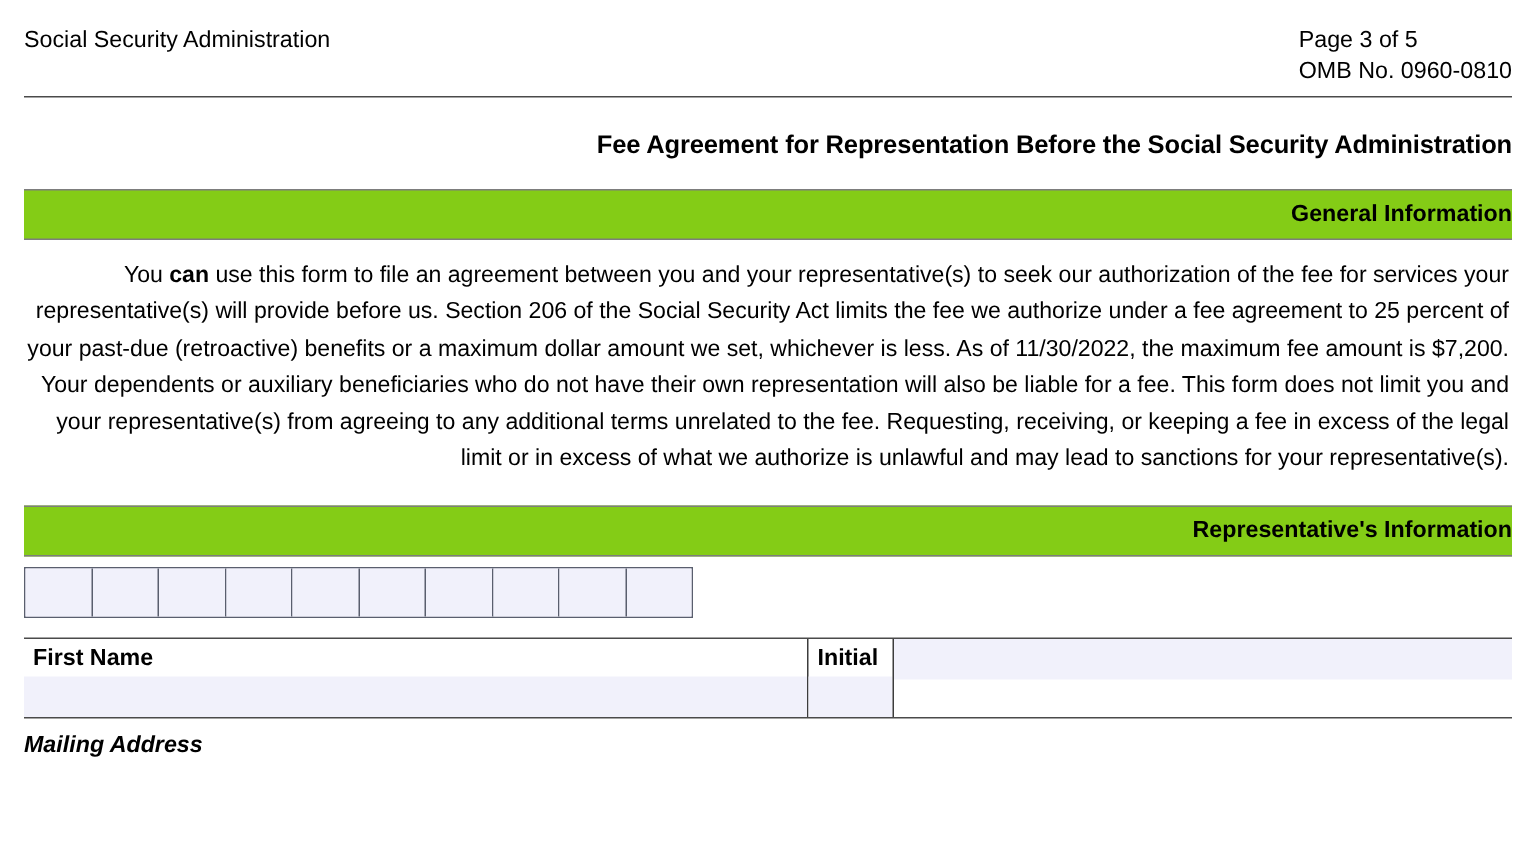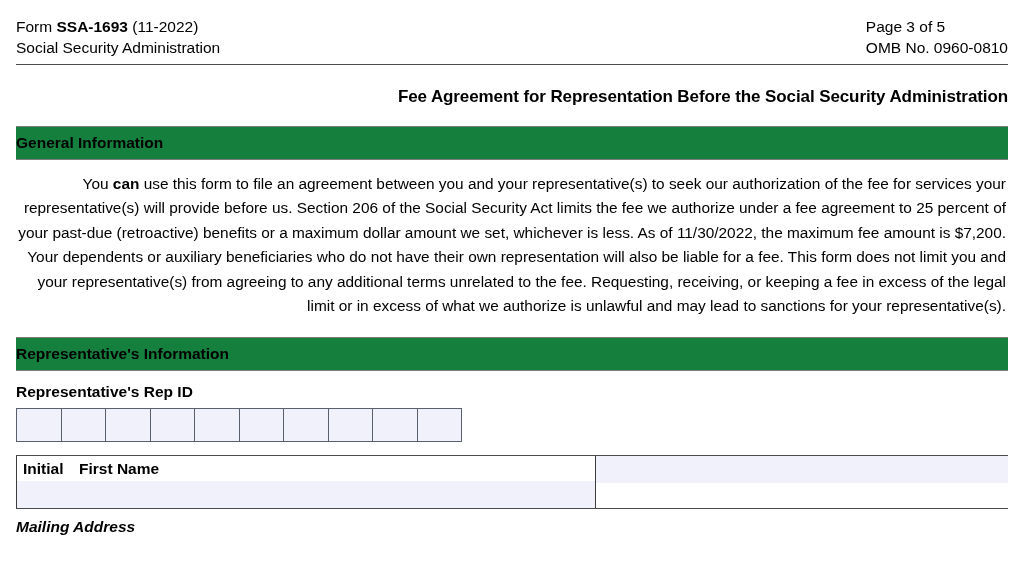--- a/index.html
+++ b/index.html
@@ -51,24 +51,24 @@
     font-size: 17px;
     font-weight: bold;
     letter-spacing: -0.1px;
     margin-top: 22px;
     margin-bottom: 0;
   }
 
   
   .section-bar {
     margin-top: 19px;
-    background: #15803d;
+    background: #84cc16;
     border-top: 1.5px solid #7d7d7d;
     border-bottom: 1.5px solid #7d7d7d;
-    text-align: left;
+    text-align: right;
     font-size: 15.5px;
     font-weight: bold;
     padding: 6px 0 7px 0;
     line-height: 19px;
   }
 
   
   .body-text {
     font-size: 15.4px;
     line-height: 24.4px;
@@ -147,62 +147,60 @@
     font-style: italic;
   }
 </style>
 </head>
 <body>
 
 <div class="page">
 
   <div class="doc-header">
     <div class="hdr-col left">
-      <span class="hdr-line"><span>Form </span><span class="hdr-strong">SSA-1693</span><span> (11-2022)</span></span>
       <span class="hdr-line">Social Security Administration</span>
     </div>
     <div class="hdr-col right">
       <span class="hdr-line">Page 3 of 5</span>
       <span class="hdr-line">OMB No. 0960-0810</span>
     </div>
   </div>
   <div class="header-rule"></div>
 
   <h1 class="doc-title">Fee Agreement for Representation Before the Social Security Administration</h1>
 
   <div class="section-bar">General Information</div>
 
   <p class="body-text"><span>You </span><b>can</b><span> use this form to file an agreement between you and your representative(s) to seek our authorization of the fee for services your representative(s) will provide before us. Section 206 of the Social Security Act limits the fee we authorize under a fee agreement to 25 percent of your past-due (retroactive) benefits or a maximum dollar amount we set, whichever is less. As of 11/30/2022, the maximum fee amount is $7,200. Your dependents or auxiliary beneficiaries who do not have their own representation will also be liable for a fee. This form does not limit you and your representative(s) from agreeing to any additional terms unrelated to the fee. Requesting, receiving, or keeping a fee in excess of the legal limit or in excess of what we authorize is unlawful and may lead to sanctions for your representative(s).</span></p>
 
   <div class="section-bar">Representative's Information</div>
 
-  <div class="field-label">Representative's Rep ID</div>
 
   <div class="repid-row">
     <div class="repid-cell"></div>
     <div class="repid-cell"></div>
     <div class="repid-cell"></div>
     <div class="repid-cell"></div>
     <div class="repid-cell"></div>
     <div class="repid-cell"></div>
     <div class="repid-cell"></div>
     <div class="repid-cell"></div>
     <div class="repid-cell"></div>
     <div class="repid-cell"></div>
   </div>
 
   <div class="name-block">
     <div class="name-rule-top"></div>
     <div class="name-grid">
+      <div class="name-col first">
+        <div class="name-col-label">First Name</div>
+        <div class="name-col-input"></div>
+      </div>
       <div class="name-col initial">
         <div class="name-col-label">Initial</div>
-        <div class="name-col-input"></div>
-      </div>
-      <div class="name-col first">
-        <div class="name-col-label">First Name</div>
         <div class="name-col-input"></div>
       </div>
       <div class="name-col last">
         <div class="name-col-input"></div>
       </div>
     </div>
     <div class="name-rule-bottom"></div>
   </div>
 
   <div class="mailing-label">Mailing Address</div>

